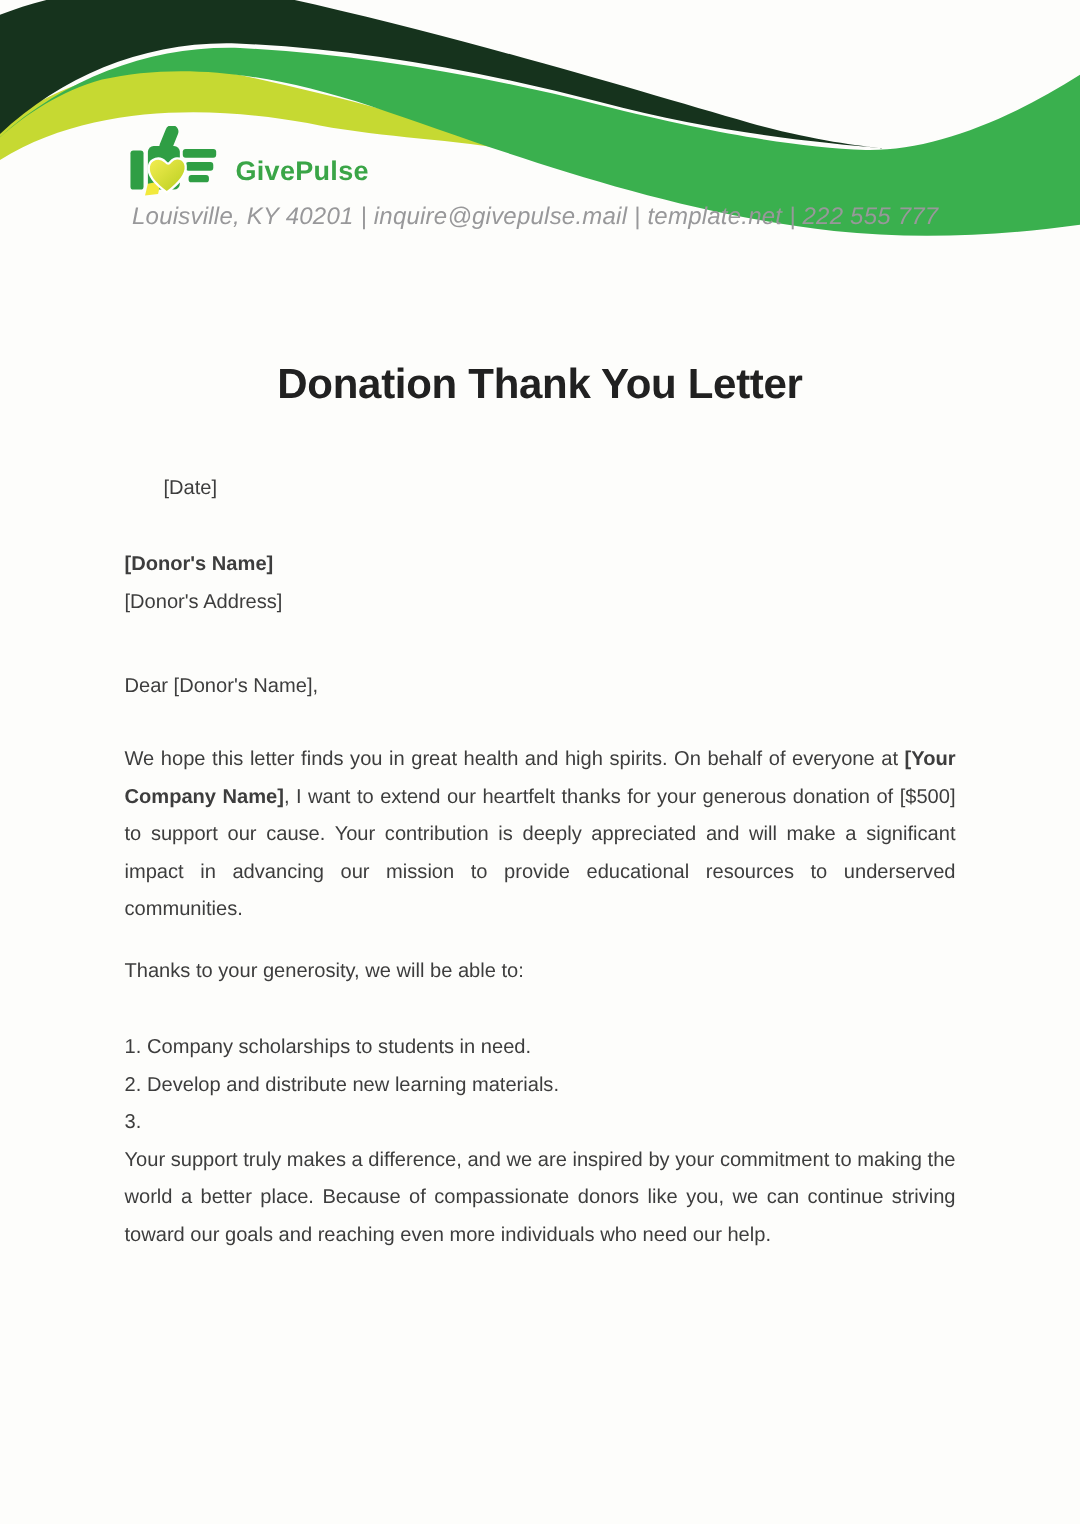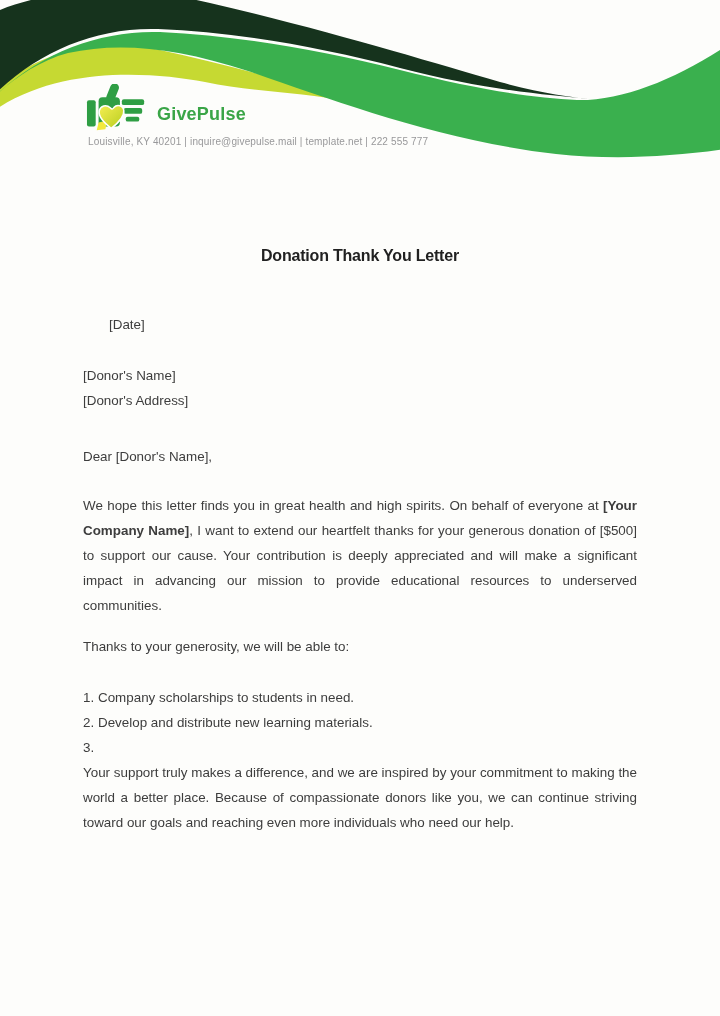--- a/index.html
+++ b/index.html
@@ -29,45 +29,46 @@
     font-size: 18px;
     font-weight: bold;
     color: #3aa547;
     letter-spacing: 0.2px;
     margin-bottom: 7px;
   }
   .contact {
     position: absolute;
     left: 88px;
     top: 136px;
-    font-size: 10px;
+    font-size: 16px;
     color: #98989a;
     letter-spacing: 0.15px;
     white-space: nowrap;
+    font-style: italic;
   }
 
   
   .title {
     margin-top: 66px;
     text-align: center;
-    font-size: 16px;
+    font-size: 28px;
     line-height: 29px;
     font-weight: bold;
     color: #212121;
     letter-spacing: -0.2px;
   }
   .letter {
     padding: 0 83px;
     font-size: 13.4px;
     line-height: 25px;
     color: #3d3d3d;
   }
   .date-line     { margin-top: 42px; margin-left: 26px; }
   .donor-block   { margin-top: 26px; }
-  .donor-name    { font-weight: normal; }
+  .donor-name    { font-weight: bold; }
   .salutation    { margin-top: 31px; }
   .para          { text-align: justify; }
   .p1            { margin-top: 24px; }
   .list-intro    { margin-top: 16px; }
   .list          { margin-top: 26px; }
   .list-row      { display: flex; }
   .list-row .num { width: 15px; flex: 0 0 auto; }
   .p2            { }
 </style>
 </head>

